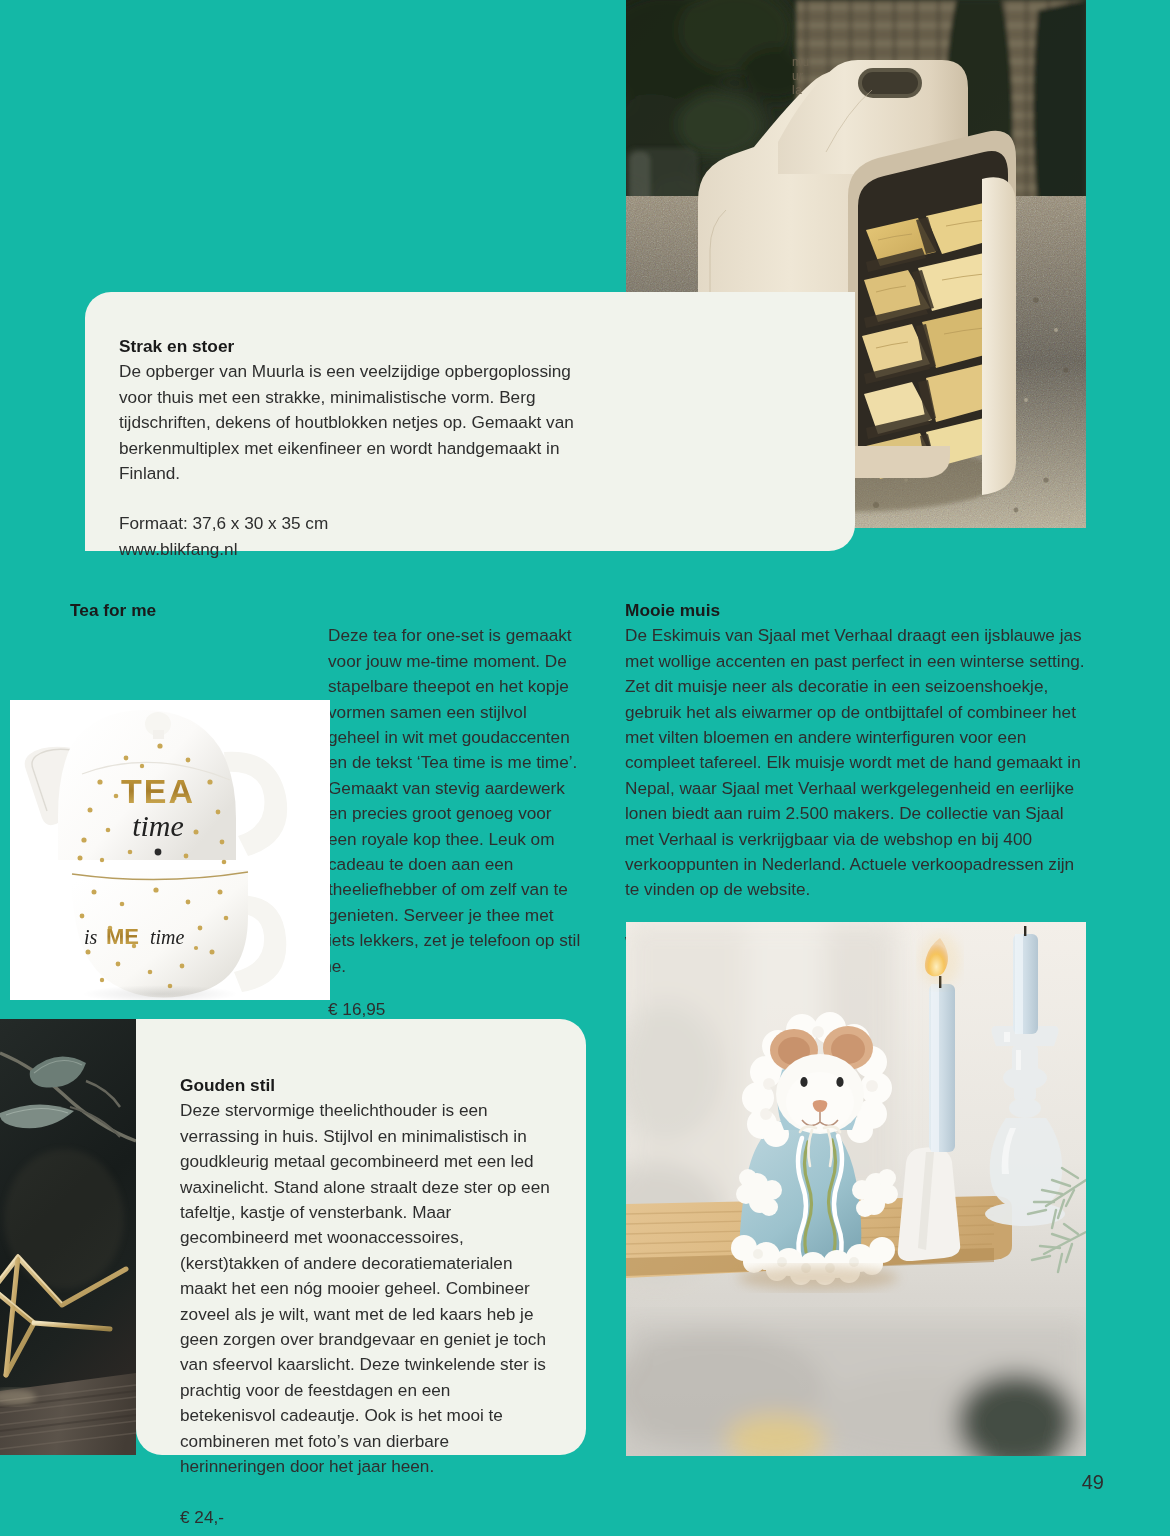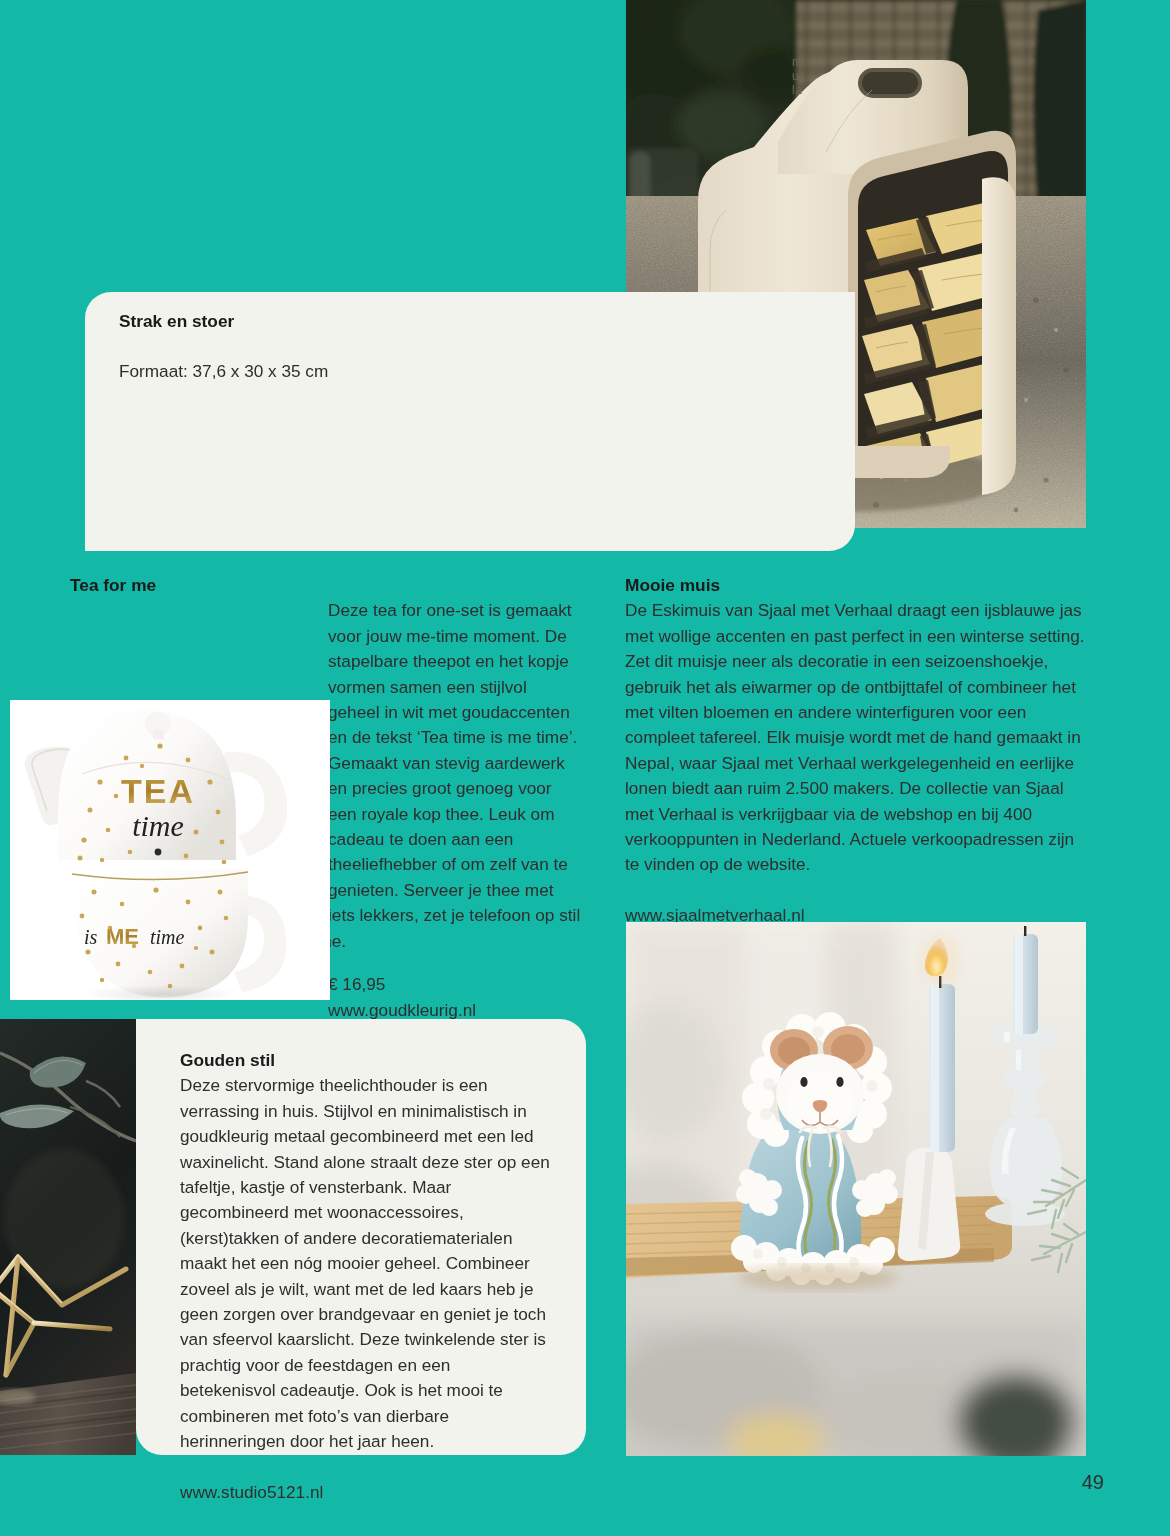--- a/index.html
+++ b/index.html
@@ -20,21 +20,21 @@
   }
   .panel-bottom {
     position: absolute; left: 136px; top: 1019px;
     width: 450px; height: 436px;
     background: #f1f3ec;
     border-radius: 0 26px 26px 26px;
   }
 
   
   .txt { color: #2e2e2e; font-size: 17.2px; line-height: 25.4px; }
-  .txt h3 { font-size: 17.3px; font-weight: bold; line-height: 25.4px; color:#1a1a1a; }
+  .txt h3 { font-size: 17.3px; font-weight: bold; line-height: 25.4px; color:#1a1a1a;margin-top:25px; }
   .txt p { margin: 0; }
   .gap { height: 25px; }
 
   #strak-block { position: absolute; left: 119px; top: 309px; width: 470px; }
   #tea-block   { position: absolute; left: 70px;  top: 573px; width: 512px; }
   #muis-block  { position: absolute; left: 625px; top: 573px; width: 465px; }
   #ster-block  { position: absolute; left: 180px; top: 1048px; width: 370px; }
 
   .pagenum {
     position: absolute; right: 66px; bottom: 42px;
@@ -259,22 +259,24 @@
           <path d="M200 152 q22 -42 46 -62"></path>
         </g>
       </g>
     </svg>
   </div>
 
   <div class="panel-top"></div>
 
   <div class="txt" id="strak-block">
     <h3>Strak en stoer</h3>
+    <p>De opberger van Muurla is een veelzijdige opbergoplossing voor thuis met een strakke, minimalistische vorm. Berg tijdschriften, dekens of houtblokken netjes op. Gemaakt van berkenmultiplex met eikenfineer en wordt handgemaakt in Finland.</p>
     <div class="gap"></div>
     <p>Formaat: 37,6 x 30 x 35 cm</p>
+    <p>www.blikfang.nl</p>
   </div>
 
   <div class="txt" id="tea-block">
     <h3>Tea for me</h3>
     <p><span style="float: left; width: 258px; height: 204px; margin-top: 102px;"></span>Deze tea for one-set is gemaakt voor jouw me-time moment. De stapelbare theepot en het kopje vormen samen een stijlvol geheel in wit met goudaccenten en de tekst ‘Tea time is me time’. Gemaakt van stevig aardewerk en precies groot genoeg voor een royale kop thee. Leuk om cadeau te doen aan een theeliefhebber of om zelf van te genieten. Serveer je thee met iets lekkers, zet je telefoon op stil en geniet in alle rust van je me-time.</p>
     <div class="gap" style="height: 18px;"></div>
     <p style="margin-left: 258px;">€ 16,95</p>
     <p style="margin-left: 258px;">www.goudkleurig.nl</p>
   </div>
 
@@ -666,18 +668,19 @@
       <ellipse cx="14" cy="378" rx="22" ry="8" fill="#cdbfa0" opacity="0.35" filter="url(#dblur)"></ellipse>
     </svg>
   </div>
 
   <div class="panel-bottom"></div>
 
   <div class="txt" id="ster-block">
     <h3>Gouden stil</h3>
     <p>Deze stervormige theelichthouder is een verrassing in huis. Stijlvol en minimalistisch in goudkleurig metaal gecombineerd met een led waxinelicht. Stand alone straalt deze ster op een tafeltje, kastje of vensterbank. Maar gecombineerd met woonaccessoires, (kerst)takken of andere decoratiematerialen maakt het een nóg mooier geheel. Combineer zoveel als je wilt, want met de led kaars heb je geen zorgen over brandgevaar en geniet je toch van sfeervol kaarslicht. Deze twinkelende ster is prachtig voor de feestdagen en een betekenisvol cadeautje. Ook is het mooi te combineren met foto’s van dierbare herinneringen door het jaar heen.</p>
     <div class="gap"></div>
+    <p>€ 24,-</p>
     <p>www.studio5121.nl</p>
   </div>
 
   <div class="pagenum">49</div>
 
 </div>
 
 </body></html>

